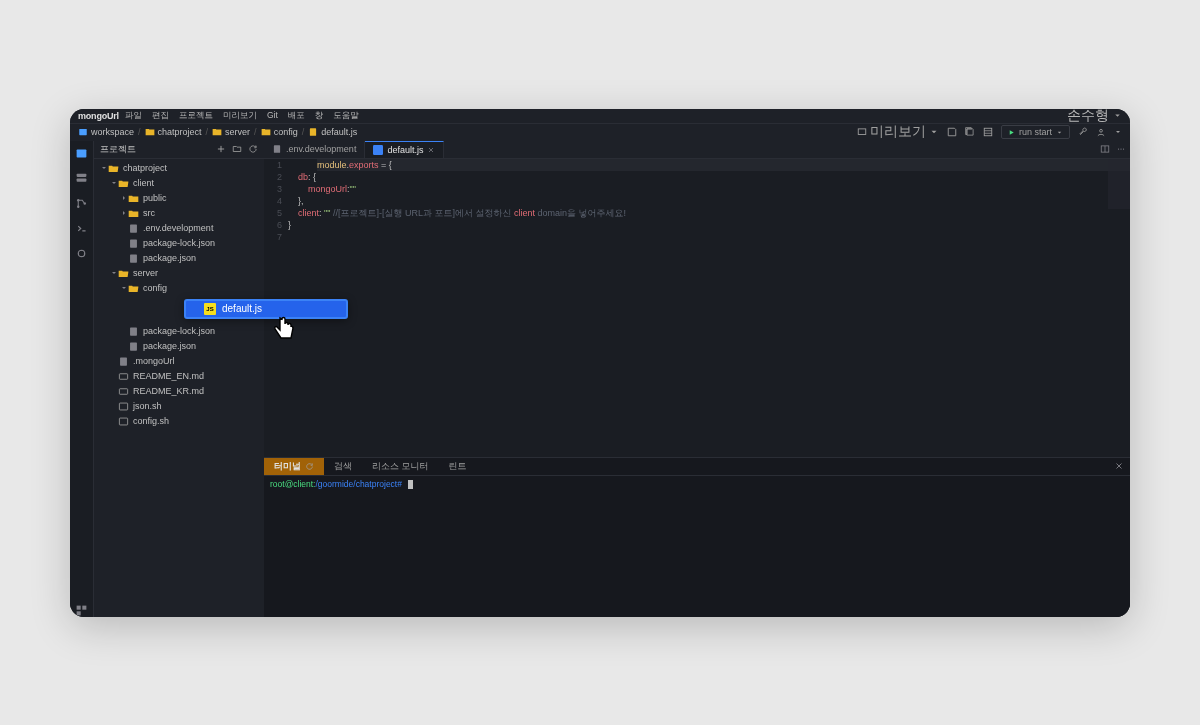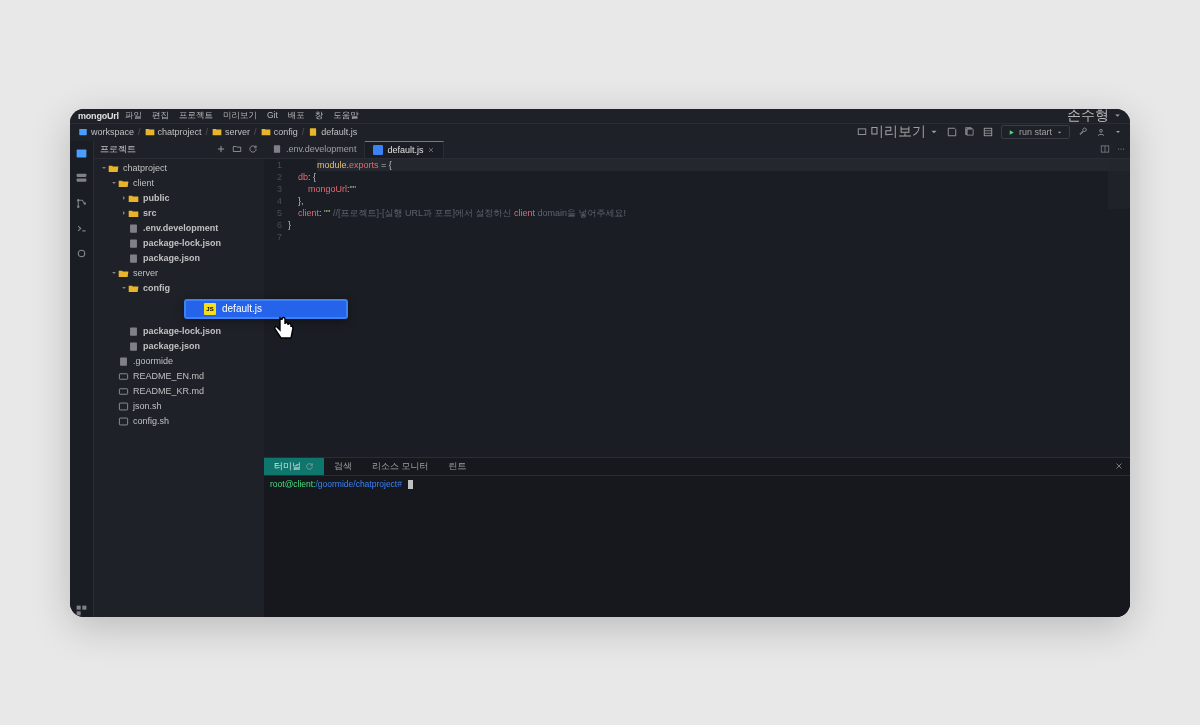--- a/index.html
+++ b/index.html
@@ -50,21 +50,21 @@
 .tree-item .chev.open { transform: rotate(90deg); }
 .tree-item .ficon { width: 11px; height: 11px; flex-shrink: 0; margin-right: 4px; }
 .tree-item .ficon.folder { fill: #e8b429; }
 .tree-item .ficon.folder-open { fill: #e8b429; }
 .tree-item .ficon.file { fill: #808088; }
 .tree-item .ficon.md { fill: #a0a0a0; }
 .tree-item .ficon.sh { fill: #a0a0a0; }
 .tree-item .label { font-size: 9px; }
 .indent-0 { padding-left: 6px; }
 .indent-1 { padding-left: 16px; }
-.indent-2 { padding-left: 26px; font-weight: bold; }
+.indent-2 { padding-left: 26px; }
 .indent-3 { padding-left: 36px; }
 
 
 .callout { position: absolute; left: 114px; top: 190px; width: 164px; height: 20px; background: #2563eb; border: 2px solid #3b82f6; border-radius: 3px; display: flex; align-items: center; padding-left: 18px; z-index: 10; box-shadow: 0 2px 8px rgba(0,0,0,0.4); }
 .callout .js-icon { width: 12px; height: 12px; background: #f7df1e; border-radius: 1px; display: flex; align-items: center; justify-content: center; font-size: 6px; font-weight: bold; color: #000; margin-right: 6px; }
 .callout .label { color: #fff; font-size: 10px; font-weight: 500; }
 .cursor-hand { position: absolute; left: 200px; top: 205px; z-index: 11; }
 .cursor-hand svg { width: 32px; height: 32px; }
 
 
@@ -87,21 +87,21 @@
 .prop { color: #e06c75; }
 .num { color: #d19a66; }
 .com { color: #5c6370; }
 .ident { color: #e5c07b; }
 .minimap { position: absolute; right: 0; top: 0; width: 22px; height: 50px; background: #24272e; opacity: 0.6; }
 
 
 .terminal-area { height: 160px; background: #16181e; border-top: 1px solid #2a2d35; display: flex; flex-direction: column; }
 .term-tabs { height: 18px; display: flex; align-items: stretch; border-bottom: 1px solid #2a2d35; position: relative; }
 .term-tab { display: flex; align-items: center; gap: 4px; padding: 0 10px; font-size: 9px; color: #a0a0a0; cursor: pointer; }
-.term-tab.active { background: #0f766e; color: #e0e0e0; }
+.term-tab.active { background: #a16207; color: #e0e0e0; font-weight: bold; }
 .term-tab svg { width: 9px; height: 9px; fill: #a0a0a0; }
 .term-close { position: absolute; right: 6px; top: 3px; width: 10px; height: 10px; fill: #808088; cursor: pointer; }
 .term-body { flex: 1; padding: 3px 6px; font-family: Consolas, Monaco, monospace; font-size: 8.5px; }
 .term-prompt { color: #4ade80; }
 .term-path { color: #3b82f6; }
 .term-cursor { display: inline-block; width: 5px; height: 9px; background: #c0c0c0; vertical-align: middle; margin-left: 1px; }
 </style>
 </head>
 <body>
 
@@ -350,21 +350,21 @@
             <svg class="ficon file" viewBox="0 0 16 16">
               <rect x="3" y="2" width="10" height="12" rx="1"></rect>
             </svg>
             <span class="label">package.json</span>
           </div>
           <div class="tree-item indent-1">
             <span style="width:8px;display:inline-block"></span>
             <svg class="ficon file" viewBox="0 0 16 16">
               <rect x="3" y="2" width="10" height="12" rx="1"></rect>
             </svg>
-            <span class="label">.goormide</span>
+            <span class="label">.mongoUrl</span>
           </div>
           <div class="tree-item indent-1">
             <span style="width:8px;display:inline-block"></span>
             <svg class="ficon md" viewBox="0 0 16 16">
               <rect x="2" y="4" width="12" height="8" rx="1" fill="none" stroke="#a0a0a0" stroke-width="1.2"></rect>
             </svg>
             <span class="label">README_EN.md</span>
           </div>
           <div class="tree-item indent-1">
             <span style="width:8px;display:inline-block"></span>

